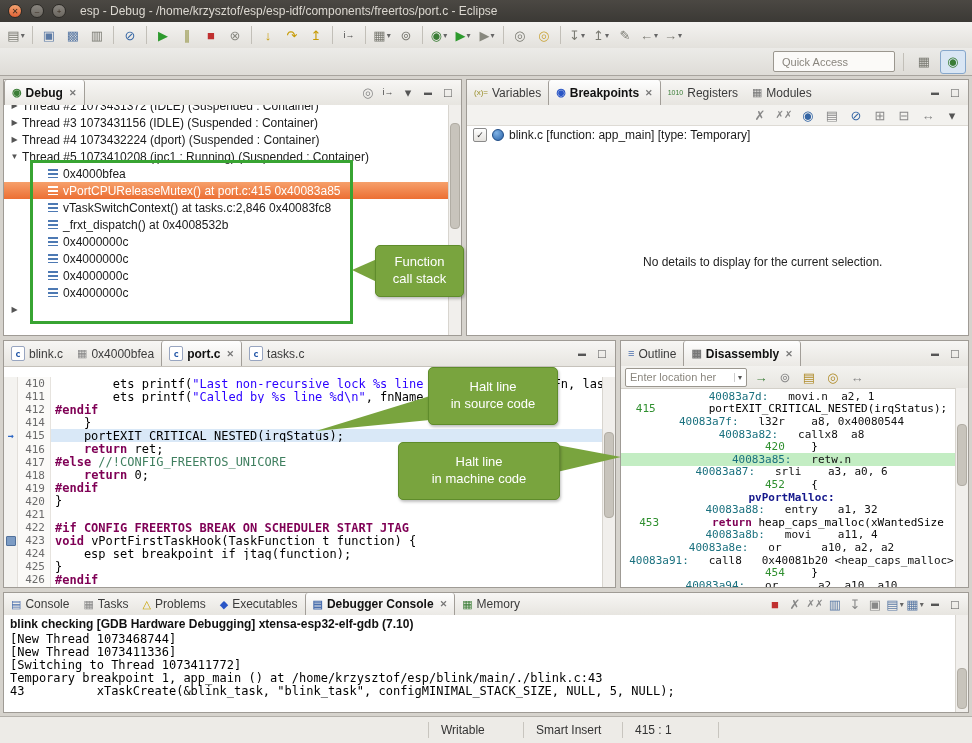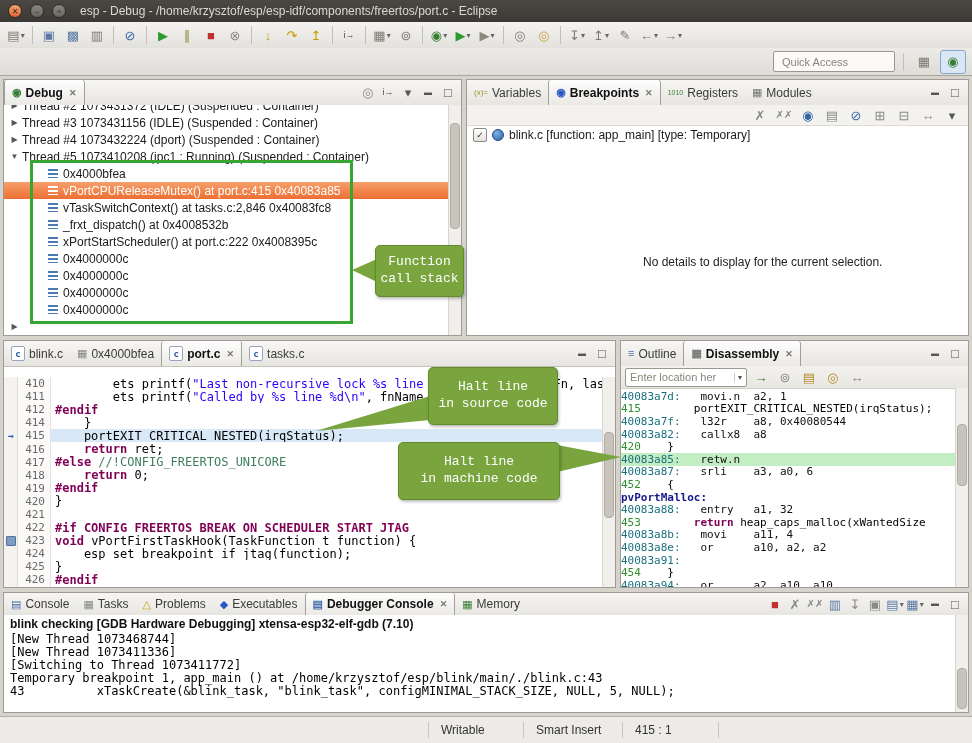--- a/index.html
+++ b/index.html
@@ -78,40 +78,40 @@
   .ln{width:27px;flex:0 0 27px;text-align:right;padding-right:5px;color:#6b6b6b;font-size:11px;background:#fbfaf8;border-right:1px solid #e6e3de;height:100%;display:inline-flex;align-items:center;justify-content:flex-end;}
   .codecell{flex:1;padding-left:4px;height:100%;display:inline-flex;align-items:center;overflow:hidden;}
   .cl.cur .codecell{background:var(--curline);}
   .seg-plain{color:#000;} .seg-str{color:#2a00ff;} .seg-kw,.seg-pp{color:#7f0055;font-weight:bold;} .seg-cmt{color:#3f7f5f;}
 
   
   .locbar{height:22px;background:linear-gradient(#f3f2ef,#e8e6e1);border-bottom:1px solid #d3d0c9;display:flex;align-items:center;padding:0 4px;gap:2px;}
   .combo{width:112px;height:17px;border:1px solid #9b978f;background:#fff;color:#8a867e;font-size:11px;
     display:flex;align-items:center;padding:0 4px;border-radius:2px;}
   .combo .ca{margin-left:auto;font-size:8px;color:#555;border-left:1px solid #ccc;padding-left:3px;}
-  .dl{height:12.6px;display:flex;align-items:center;font:11px "DejaVu Sans Mono",monospace;white-space:pre;}
+  .dl{height:12.6px;display:flex;align-items:center;font:11px "DejaVu Sans Mono",monospace;white-space:pre;padding-left:6px;justify-content:center;}
   .dl.dhl{background:var(--dhl);}
   .daddr{color:#19707e;}
   .dnum{color:#2f8f2f;}
   .dlabel{color:#15188c;font-weight:bold;}
   .dtext,.dsrc{color:#111;}
 
   
   .conhdr{font-size:12px;font-weight:bold;color:#111;padding:2px 6px;white-space:nowrap;}
   .con-line{font:12px "DejaVu Sans Mono",monospace;color:#000;white-space:pre;line-height:13px;padding-left:6px;}
 
   
   .statusbar{position:absolute;left:0;top:716px;width:972px;height:27px;background:#edebe7;border-top:1px solid #b3b0aa;}
   .sfield{position:absolute;top:6px;font-size:12px;color:#333;}
   .ssep{position:absolute;top:5px;width:1px;height:16px;background:#c8c5bf;}
 
   
   .callout{position:absolute;z-index:46;background:var(--annot);border:1px solid #5f8c2b;border-radius:5px;
     color:#fff;font-size:13px;display:flex;flex-direction:column;align-items:center;justify-content:center;
-    line-height:1.3;box-shadow:1px 2px 3px rgba(0,0,0,.25);font-family:Liberation Mono, monospace;}
+    line-height:1.3;box-shadow:1px 2px 3px rgba(0,0,0,.25);}
   .overlay{position:absolute;left:0;top:0;width:972px;height:743px;pointer-events:none;z-index:45;}
 </style>
 </head>
 <body>
 
 <div class="app">
 
   <div class="titlebar">
     <span class="wbtn close">✕</span>
     <span class="wbtn">–</span>
@@ -279,24 +279,20 @@
             <span class="sficon"></span>
             <span class="tlabel">vPortCPUReleaseMutex() at port.c:415 0x40083a85</span>
           </div>
           <div class="trow frame">
             <span class="sficon"></span>
             <span class="tlabel">vTaskSwitchContext() at tasks.c:2,846 0x40083fc8</span>
           </div>
           <div class="trow frame">
             <span class="sficon"></span>
             <span class="tlabel">_frxt_dispatch() at 0x4008532b</span>
-          </div>
-          <div class="trow frame">
-            <span class="sficon"></span>
-            <span class="tlabel">xPortStartScheduler() at port.c:222 0x4008395c</span>
           </div>
           <div class="trow frame">
             <span class="sficon"></span>
             <span class="tlabel">0x4000000c</span>
           </div>
           <div class="trow frame">
             <span class="sficon"></span>
             <span class="tlabel">0x4000000c</span>
           </div>
           <div class="trow frame">
@@ -494,21 +490,21 @@
           <div class="dl"><span class="daddr">40083a82:</span><span class="dtext">   callx8  a8</span></div>
           <div class="dl"><span class="dnum">420</span><span class="dsrc"><span class="seg-plain">    }</span></span></div>
           <div class="dl dhl"><span class="daddr">40083a85:</span><span class="dtext">   retw.n</span></div>
           <div class="dl"><span class="daddr">40083a87:</span><span class="dtext">   srli    a3, a0, 6</span></div>
           <div class="dl"><span class="dnum">452</span><span class="dsrc"><span class="seg-plain">    {</span></span></div>
           <div class="dl"><span class="dlabel">pvPortMalloc:</span></div>
           <div class="dl"><span class="daddr">40083a88:</span><span class="dtext">   entry   a1, 32</span></div>
           <div class="dl"><span class="dnum">453</span><span class="dsrc"><span class="seg-plain">        </span><span class="seg-kw">return</span><span class="seg-plain"> heap_caps_malloc(xWantedSize</span></span></div>
           <div class="dl"><span class="daddr">40083a8b:</span><span class="dtext">   movi    a11, 4</span></div>
           <div class="dl"><span class="daddr">40083a8e:</span><span class="dtext">   or      a10, a2, a2</span></div>
-          <div class="dl"><span class="daddr">40083a91:</span></div>
+          <div class="dl"><span class="daddr">40083a91:</span><span class="dtext">   call8   0x40081b20 &lt;heap_caps_malloc&gt;</span></div>
           <div class="dl"><span class="dnum">454</span><span class="dsrc"><span class="seg-plain">    }</span></span></div>
           <div class="dl"><span class="daddr">40083a94:</span><span class="dtext">   or      a2, a10, a10</span></div>
         </div>
       <div class="vsb" style="top:22px;">
           <div class="thumb" style="top:18%;height:30%;"></div>
         </div>
     </div>
   </div>
 
   <div class="panel" style="left:3px;top:592px;width:966px;height:121px;">

